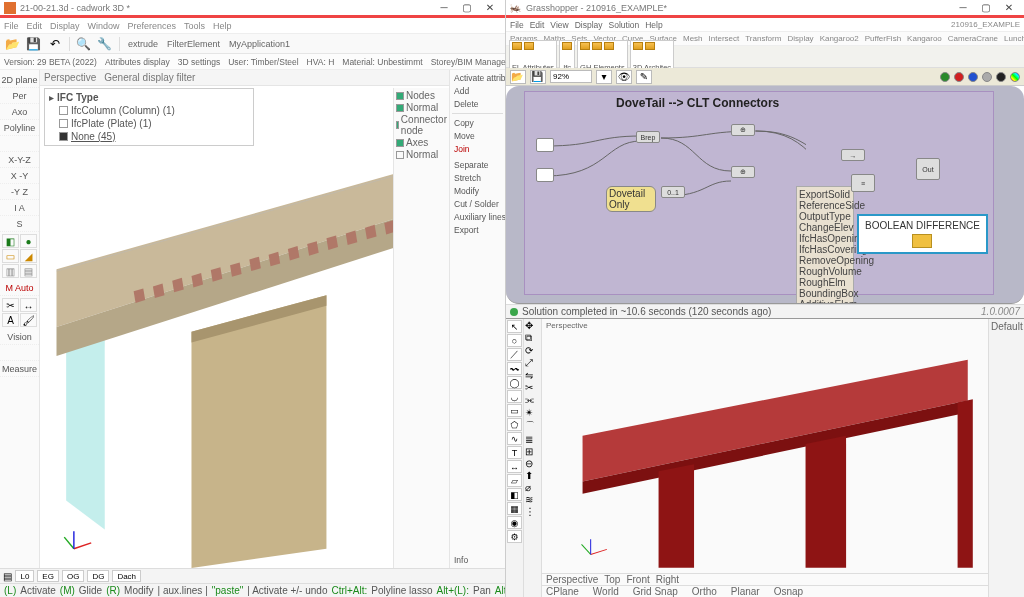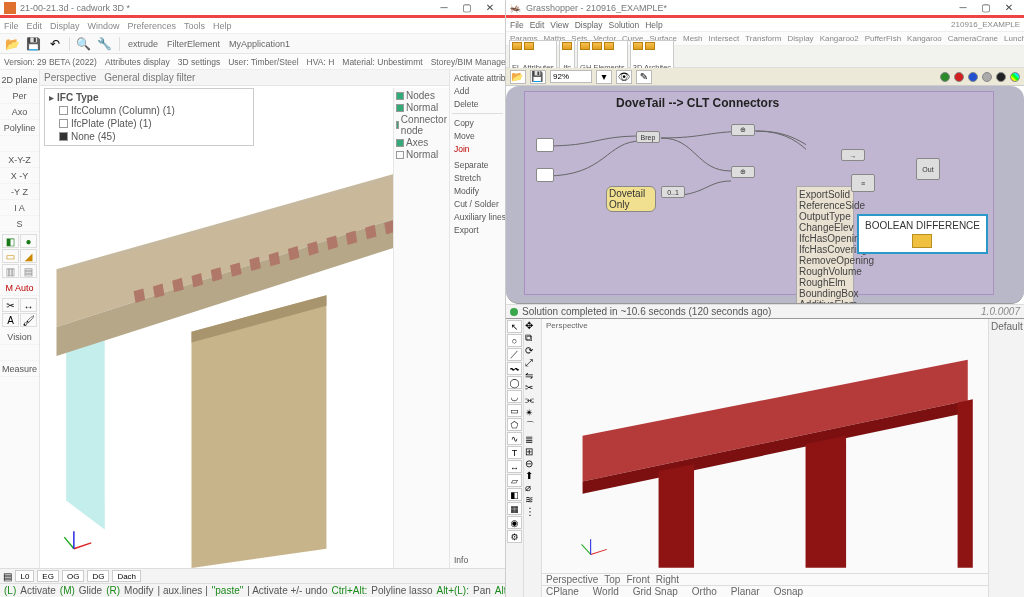--- a/index.html
+++ b/index.html
@@ -191,21 +191,21 @@
             <b>IFC Type</b>
           </div>
         <div class="row" style="padding-left:10px;">
             <span class="cb"></span>
             <span>IfcColumn (Column) (1)</span>
           </div>
         <div class="row" style="padding-left:10px;">
             <span class="cb"></span>
             <span>IfcPlate (Plate) (1)</span>
           </div>
-        <div class="row" style="padding-left:10px;">
+        <div class="row" style="padding-left:10px;text-decoration:underline;">
             <span class="cb" style="background:#333;"></span>
             <span>None (45)</span>
           </div>
       </div>
 
       <div class="cw-viewport">
         <svg viewBox="0 0 410 500">
 
           <polygon points="20,270 60,250 60,460 20,430" fill="#9de2e0" opacity="0.6"></polygon>
 

